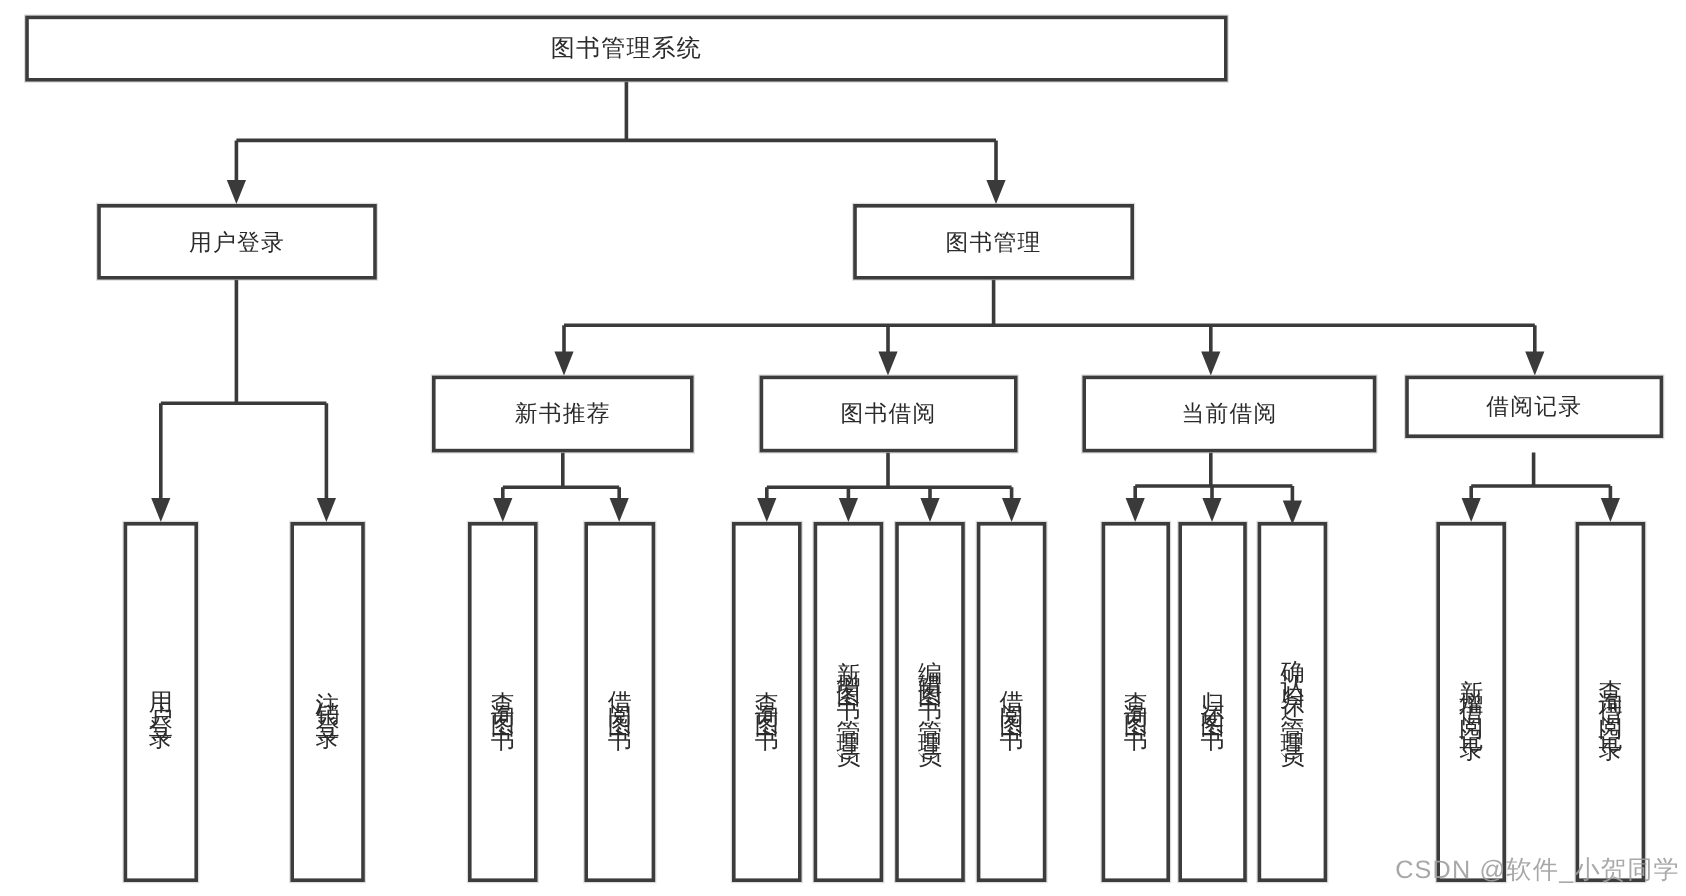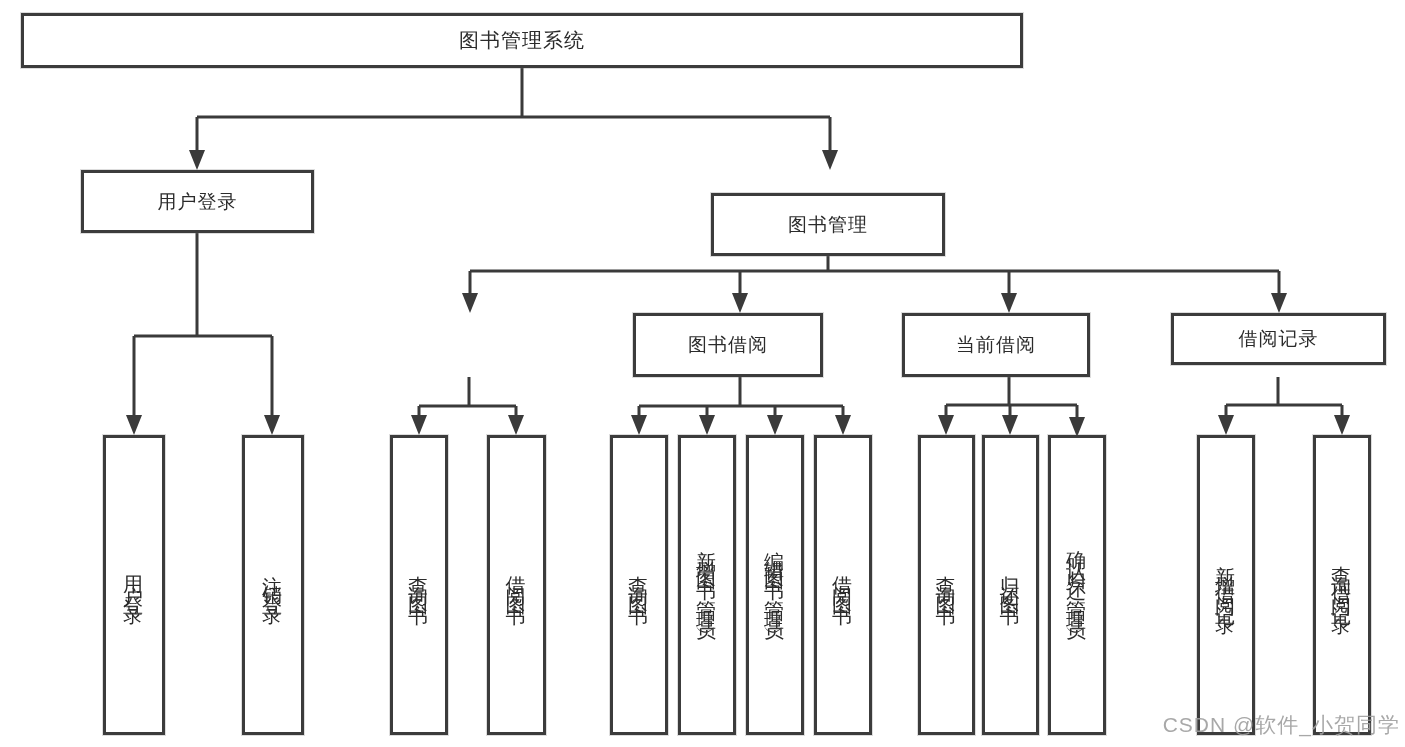--- a/index.html
+++ b/index.html
@@ -92,28 +92,31 @@
     </g>
   </svg>
 
   <div class="node h-node root" style="left:21px; top:13px; width:1002px; height:55px;">
     <span>图书管理系统</span>
   </div>
 
   <div class="node h-node" style="left:81px; top:170px; width:233px; height:63px;">
     <span>用户登录</span>
   </div>
-  <div class="node h-node" style="left:711px; top:170px; width:234px; height:63px;margin-top:23px;">
+  <div class="node h-node" style="left:711px; top:170px; width:234px; height:63px;">
     <span>图书管理</span>
   </div>
 
-  <div class="node h-node" style="left:633px; top:313px; width:190px; height:64px;">
+  <div class="node h-node" style="left:360px; top:313px; width:218px; height:64px;">
+    <span>新书推荐</span>
+  </div>
+  <div class="node h-node" style="left:633px; top:313px; width:215px; height:64px;">
     <span>图书借阅</span>
   </div>
-  <div class="node h-node" style="left:902px; top:313px; width:188px; height:64px;">
+  <div class="node h-node" style="left:902px; top:313px; width:245px; height:64px;">
     <span>当前借阅</span>
   </div>
   <div class="node h-node" style="left:1171px; top:313px; width:215px; height:52px;">
     <span>借阅记录</span>
   </div>
 
   <div class="node v-node" style="left:103px; width:62px;">
     <span class="vtext">用户登录</span>
   </div>
   <div class="node v-node" style="left:242px; width:62px;">

